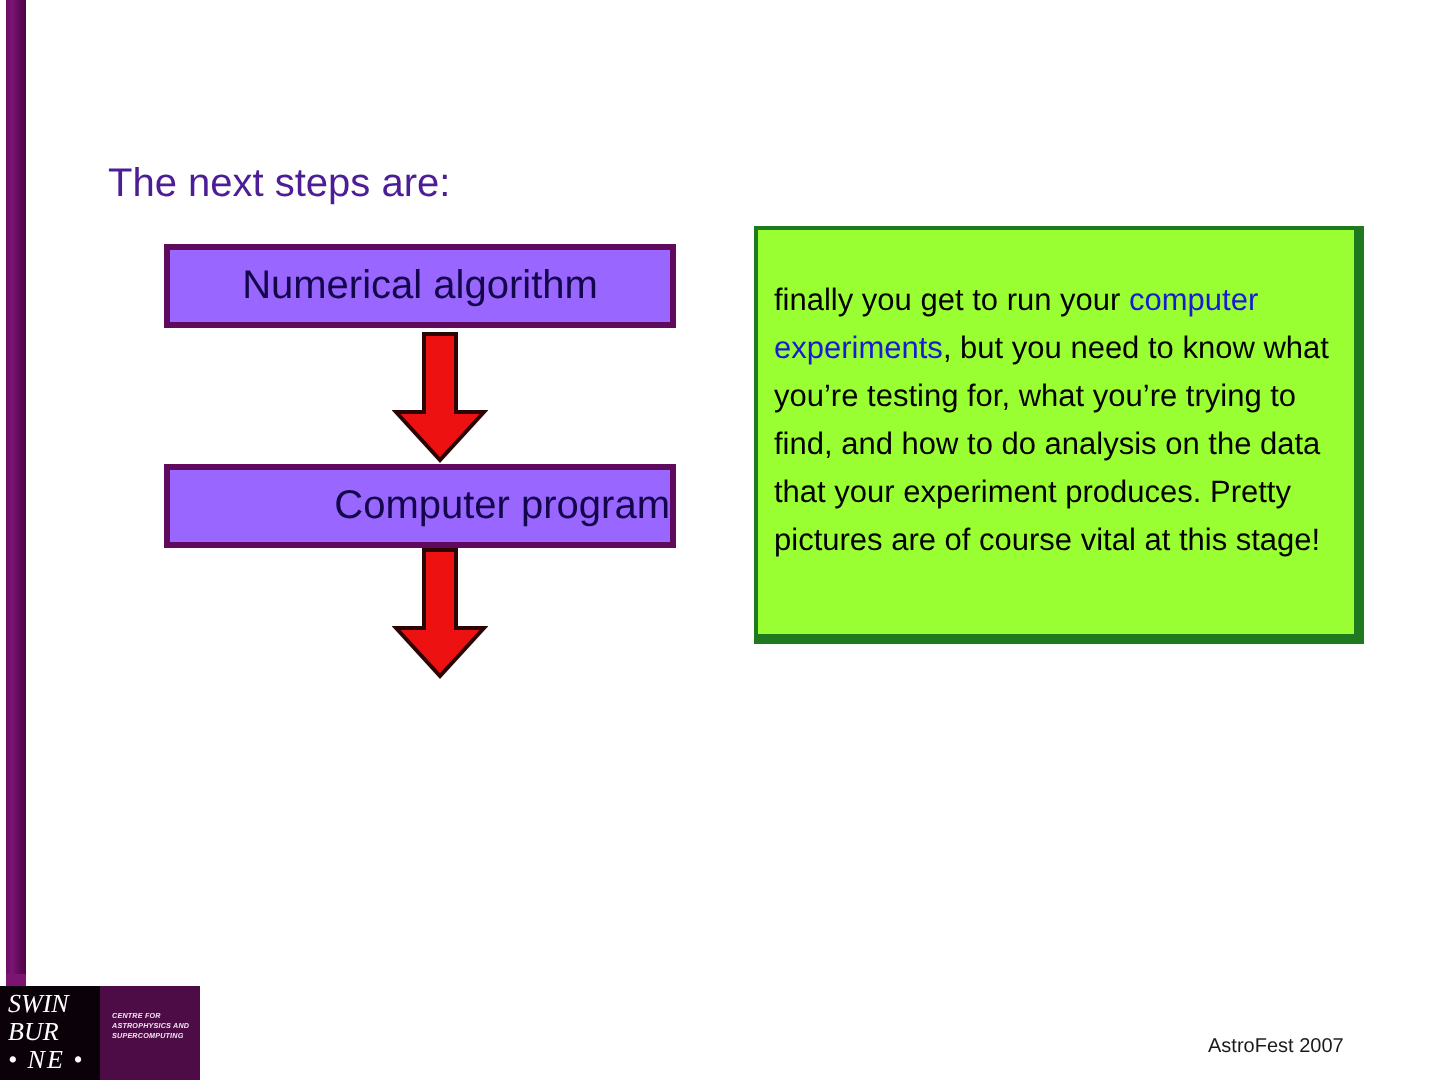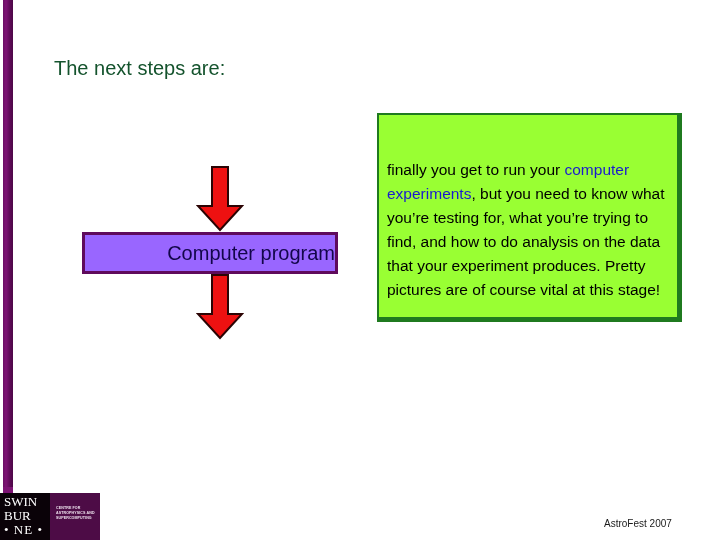--- a/index.html
+++ b/index.html
@@ -25,24 +25,24 @@
     width: 10px;
     height: 497px;
     background: linear-gradient(to right,
                 #6b0f63 0%, #7d1474 30%, #5d0a56 70%, #4d0747 100%);
   }
 
   
   #page-title {
     position: absolute;
     left: 54px;
-    top: 56px;
+    top: 80px;
     font-size: 20px;
     line-height: 24px;
-    color: #14532d;
+    color: #4c1d95;
     white-space: nowrap;
   }
 
   
   .flow-box {
     position: absolute;
     left: 82px;
     width: 256px;
     height: 42px;
     box-sizing: border-box;
@@ -80,36 +80,36 @@
     width: 305px;
     height: 209px;
     box-sizing: border-box;
     background: #99ff33;
     border-top: 2px solid #1f7a1f;
     border-left: 2px solid #1f7a1f;
     border-right: 5px solid #1f7a1f;
     border-bottom: 5px solid #1f7a1f;
   }
   #callout-text {
-    padding: 10px 8px 0 8px;
+    padding: 24px 8px 0 8px;
     font-size: 15.5px;
     line-height: 24px;
     color: #000000;
-    margin-top: 33px;
   }
   .hl-blue { color: #1a1ad0; }
 
   
   #logo {
     position: absolute;
     left: 0;
     top: 493px;
     width: 100px;
     height: 47px;
     display: flex;
+    font-style: italic;
   }
   #logo-mark {
     width: 50px;
     height: 47px;
     background: #0a0208;
     position: relative;
   }
   #logo-wordmark {
     position: absolute;
     left: 4px;
@@ -166,20 +166,23 @@
 </head>
 <body>
 
 <div id="slide">
 
   <div id="left-stripe"></div>
   <div id="logo-stub"></div>
 
   <div id="page-title">The next steps are:</div>
 
+  <div class="flow-box" id="flow-box-0">
+    <span class="flow-box-label">Numerical algorithm</span>
+  </div>
 
   <div class="flow-arrow" id="flow-arrow-0">
     <svg viewBox="0 0 48 66" width="48" height="66" aria-hidden="true">
       <polygon points="16,1 32,1 32,40 46,40 24,64 2,40 16,40" fill="#ee1111" stroke="#2b0404" stroke-width="2"></polygon>
     </svg>
   </div>
 
   <div class="flow-box" id="flow-box-1">
     <span class="flow-box-label">Computer program</span>
   </div>

